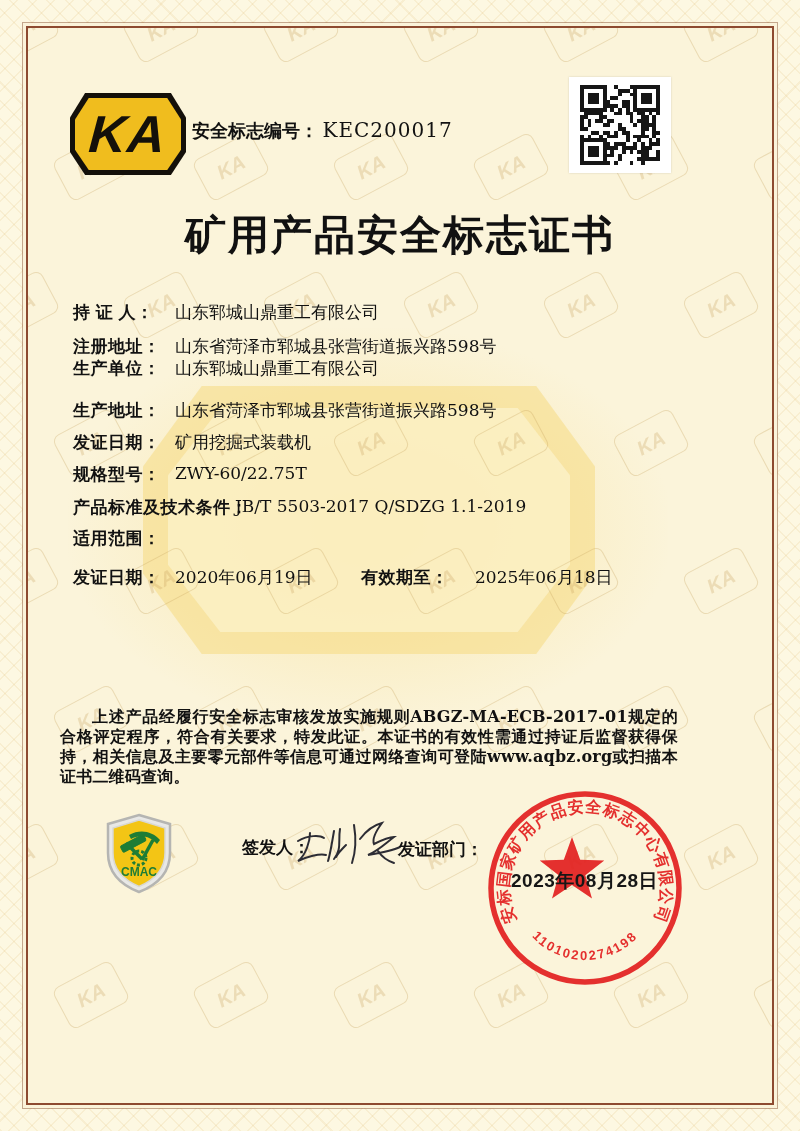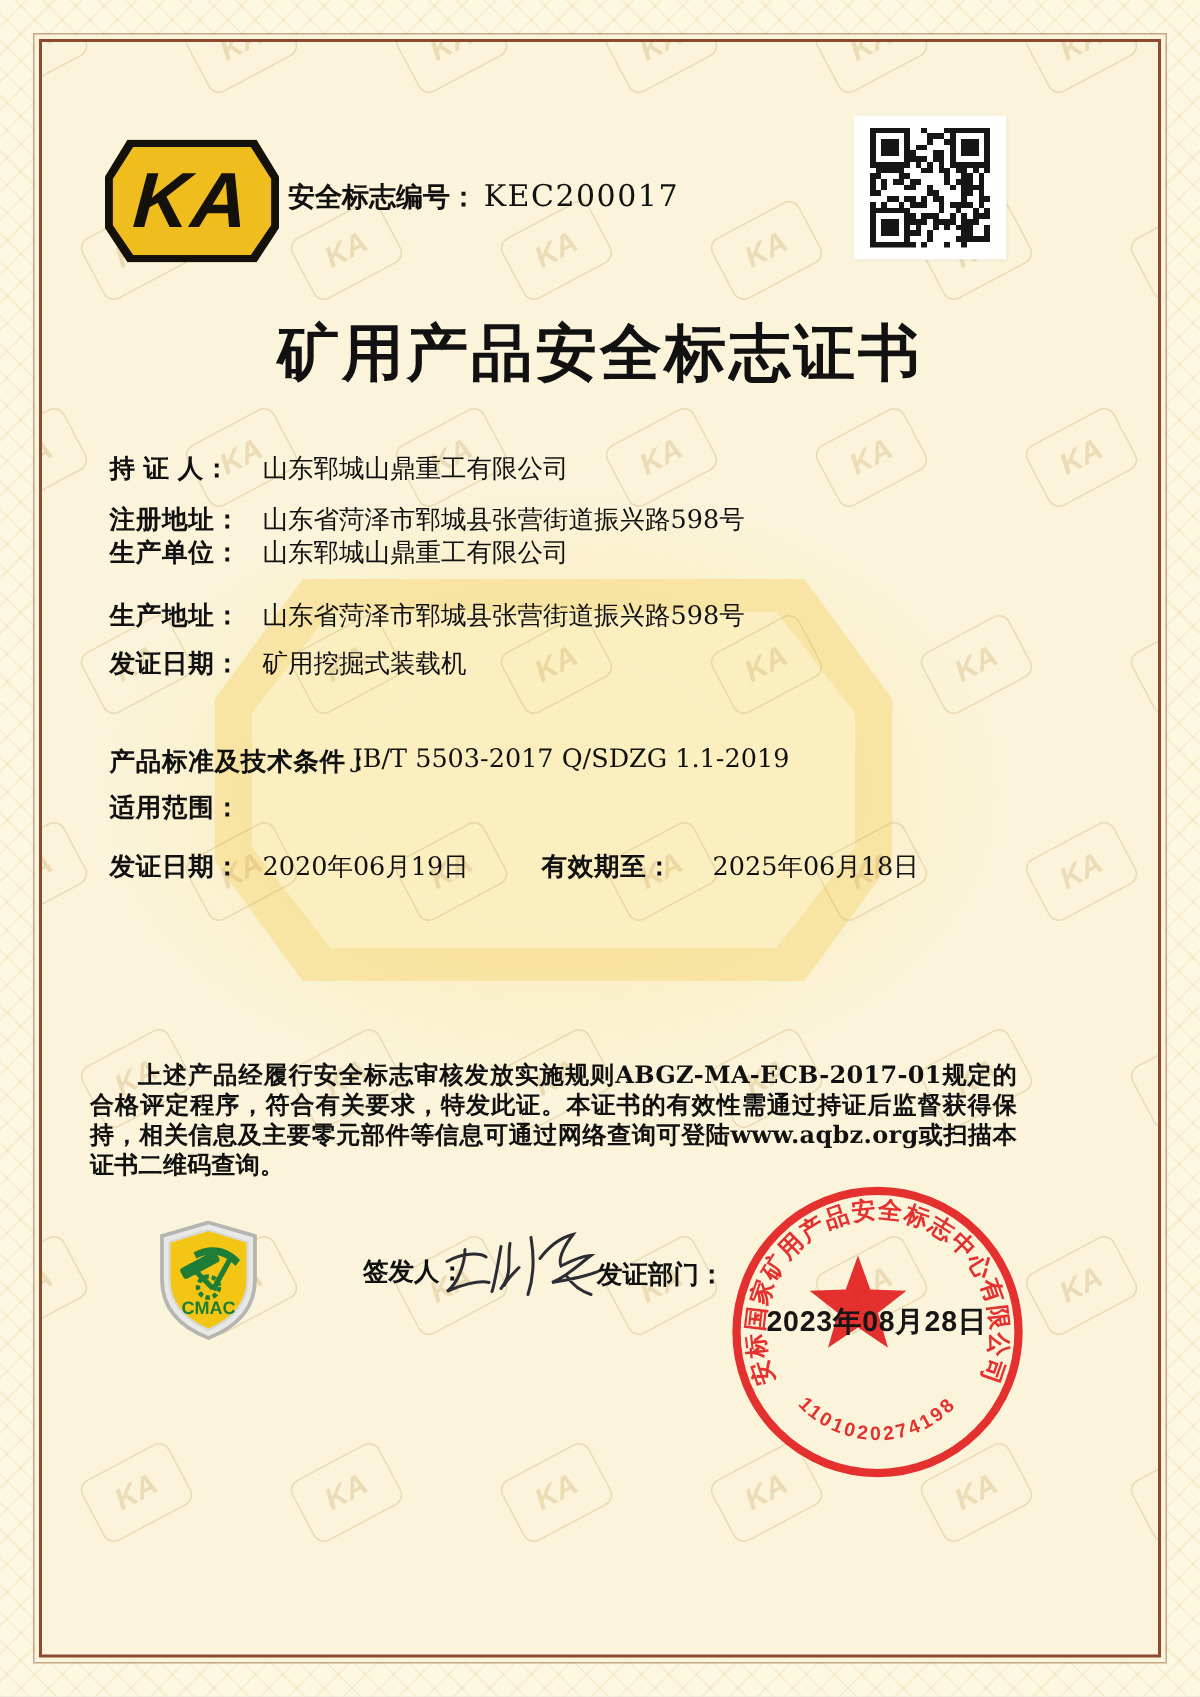--- a/index.html
+++ b/index.html
@@ -502,20 +502,24 @@
       <span class="fvalue">山东郓城山鼎重工有限公司</span>
     </div>
     <div class="frow" style="top:371px">
       <span class="flabel">生产地址：</span>
       <span class="fvalue">山东省菏泽市郓城县张营街道振兴路598号</span>
     </div>
     <div class="frow" style="top:403px">
       <span class="flabel">发证日期：</span>
       <span class="fvalue">矿用挖掘式装载机</span>
     </div>
+    <div class="frow" style="top:435px">
+      <span class="flabel">规格型号：</span>
+      <span class="fvalue">ZWY-60/22.75T</span>
+    </div>
     <div class="frow" style="top:468px">
       <span class="flabel">产品标准及技术条件：</span>
       <span class="fvalue wide">JB/T 5503-2017 Q/SDZG 1.1-2019</span>
     </div>
     <div class="frow" style="top:499px">
       <span class="flabel">适用范围：</span>
     </div>
     <div class="frow" style="top:538px">
       <span class="flabel">发证日期：</span>
       <span class="fvalue">2020年06月19日</span>

